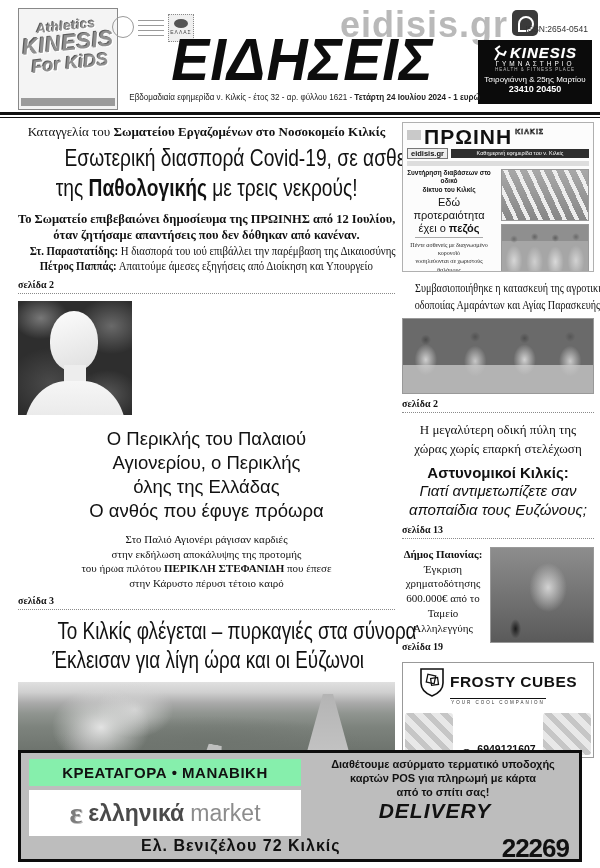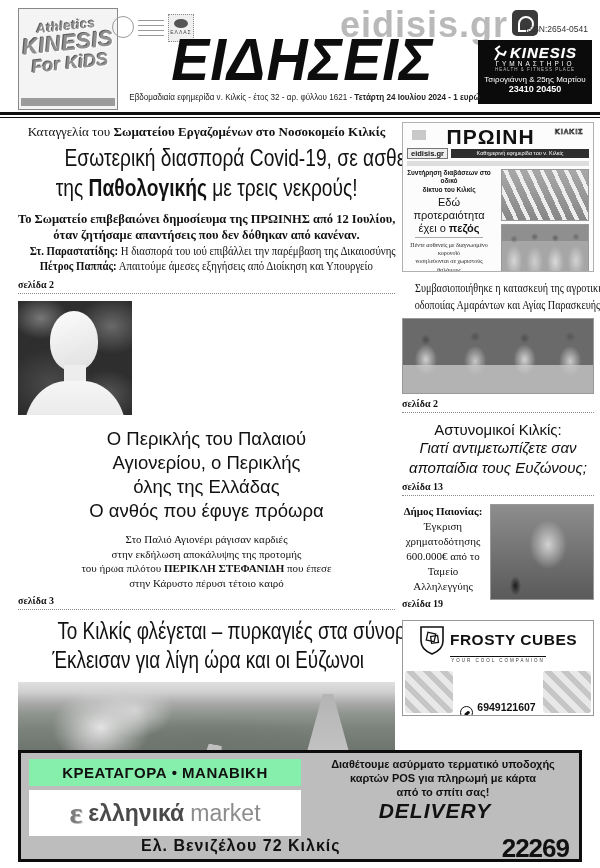--- a/index.html
+++ b/index.html
@@ -117,21 +117,21 @@
     background:linear-gradient(180deg,#b4b4b4,#dcdcdc);
     clip-path:polygon(50% 0,58% 0,94% 100%,14% 100%); }
   .fire-path { position:absolute; left:46%; top:36%; width:36px; height:72px; opacity:.85;
     background:#cdcdcd; clip-path:polygon(32% 0,68% 0,100% 100%,0 100%); transform:rotate(10deg); }
   .fire-label { position:absolute; left:8px; bottom:7px; color:#ececec; font-weight:bold;
     font-family:"Liberation Sans",sans-serif; font-size:15px; letter-spacing:1px;
     text-shadow:1px 1px 2px #222; }
 
   
   .proini { border:1px solid #b0b0b0; background:#fcfcfc; padding:3px 4px; height:150px; overflow:hidden; }
-  .p-mast { display:flex; align-items:flex-start; justify-content:center; gap:20px; }
+  .p-mast { display:flex; align-items:flex-start; gap:3px; }
   .p-mini { width:14px; height:10px; background:#c9c9c9; margin-top:4px; }
   .p-title { font-family:"Liberation Sans",sans-serif; font-weight:bold; font-size:21px;
     letter-spacing:1px; line-height:1; }
   .p-region { font-family:"Liberation Sans",sans-serif; font-weight:bold; font-size:7px;
     color:#fff; -webkit-text-stroke:.6px #000; margin-top:2px; letter-spacing:1px; }
   .p-subrow { display:flex; gap:3px; align-items:center; margin-top:1px; }
   .p-badge { border:1px solid #777; background:#eee; font-family:"Liberation Sans",sans-serif;
     font-weight:bold; font-size:7.5px; padding:0 3px; }
   .p-bar { flex:1; background:#2e2e2e; color:#fff; font-size:5.5px; text-align:center;
     line-height:9px; height:9px; font-family:"Liberation Sans",sans-serif; }
@@ -167,21 +167,21 @@
       radial-gradient(8px 8px at 12% 28%, #4c4c4c, transparent 65%),
       radial-gradient(8px 8px at 38% 24%, #525252, transparent 65%),
       radial-gradient(8px 8px at 64% 26%, #4f4f4f, transparent 65%),
       radial-gradient(8px 8px at 88% 24%, #565656, transparent 65%),
       radial-gradient(16px 22px at 12% 55%, #cfcfcf, transparent 70%),
       radial-gradient(16px 22px at 38% 57%, #c7c7c7, transparent 70%),
       radial-gradient(16px 22px at 64% 55%, #d2d2d2, transparent 70%),
       radial-gradient(16px 22px at 88% 57%, #cacaca, transparent 70%),
       linear-gradient(180deg,#6a6a6a 0 62%, #b3b3b3 62% 100%); }
   .pol-kicker { font-size:13px; line-height:1.4; }
-  .pol-head1 { font-family:"Liberation Sans",sans-serif; font-weight:normal; font-size:15px; margin-top:6px; }
+  .pol-head1 { font-family:"Liberation Sans",sans-serif; font-weight:bold; font-size:15px; margin-top:6px; }
   .pol-head2 { font-family:"Liberation Sans",sans-serif; font-style:italic; font-size:15px; line-height:1.3; }
 
   .paionia-row { display:flex; gap:6px; text-align:left; }
   .paionia-text { width:82px; font-size:11px; line-height:1.35; text-align:center; }
   .photo-paionia { flex:1; height:96px; border:1px solid #999;
     background:
       radial-gradient(8px 14px at 24% 86%, #1c1c1c, transparent 70%),
       radial-gradient(26px 34px at 56% 42%, #d2d2d2, rgba(154,154,154,0) 72%),
       linear-gradient(180deg,#8d8d8d,#5a5a5a); }
 
@@ -391,20 +391,24 @@
       <div class="rw-head">
         <span class="nowrap">Συμβασιοποιήθηκε η κατασκευή της αγροτικής</span><br>
         <span class="nowrap">οδοποιίας Αμαράντων και Αγίας Παρασκευής</span>
       </div>
       <div class="photo-roadworks"></div>
       <div class="pageref" style="text-align:left">σελίδα 2</div>
       <div class="dotted"></div>
     </div>
 
     <div class="rc-article">
+      <div class="pol-kicker">
+        <span>Η μεγαλύτερη οδική πύλη της</span><br>
+        <span>χώρας χωρίς επαρκή στελέχωση</span>
+      </div>
       <div class="pol-head1">Αστυνομικοί Κιλκίς:</div>
       <div class="pol-head2">
         <span>Γιατί αντιμετωπίζετε σαν</span><br>
         <span>αποπαίδια τους Ευζώνους;</span>
       </div>
       <div class="pageref" style="text-align:left">σελίδα 13</div>
       <div class="dotted"></div>
     </div>
 
     <div class="rc-article">

